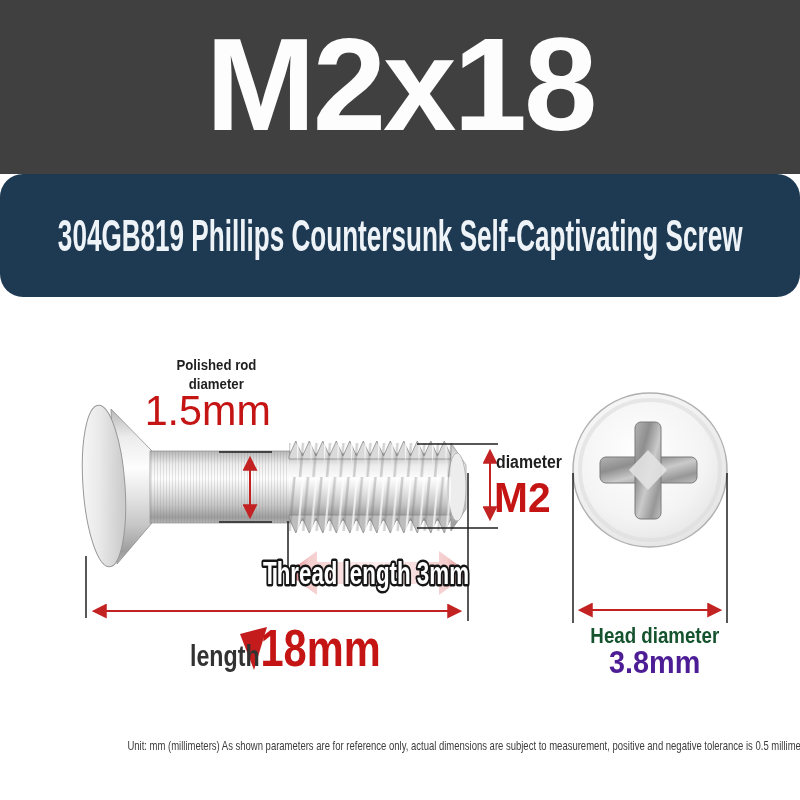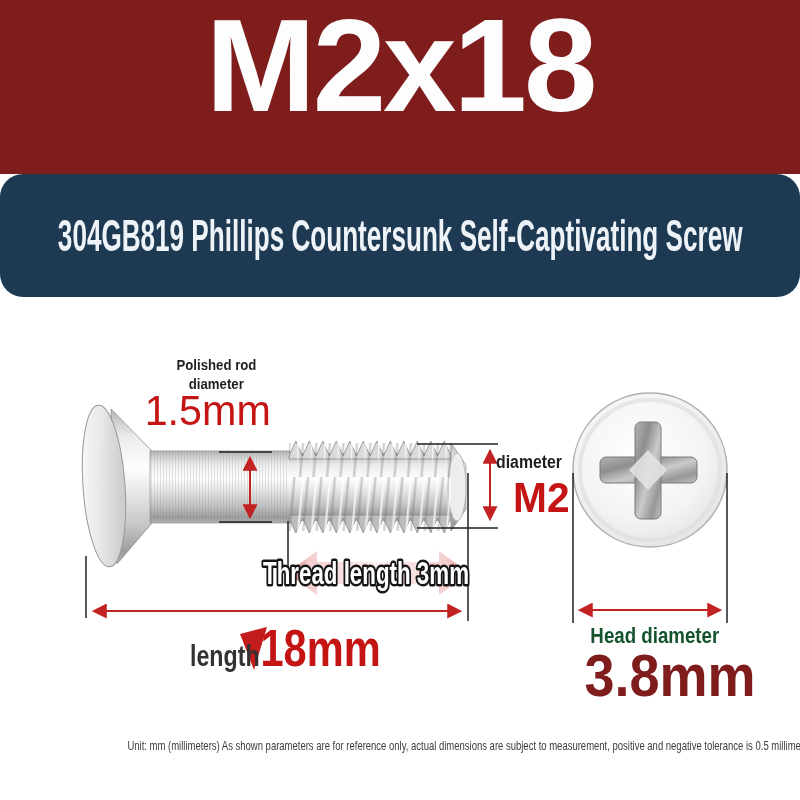--- a/index.html
+++ b/index.html
@@ -9,22 +9,22 @@
     position: relative;
     width: 800px;
     height: 800px;
     background: #ffffff;
     overflow: hidden;
   }
 
   
   .header {
     position: absolute; left: 0; top: 0; width: 800px; height: 174px;
-    background: #7f1d1d;
-    display: flex; align-items: flex-start; justify-content: center;
+    background: #404040;
+    display: flex; align-items: center; justify-content: center;
   }
   .header h1 {
     color: #fdfdfd; font-size: 132px; font-weight: bold;
     letter-spacing: -3px; line-height: 1; padding-bottom: 4px;
   }
   .subheader {
     position: absolute; left: 0; top: 174px; width: 800px; height: 123px;
     background: #1e3a53;
     display: flex; align-items: center; justify-content: center;
     overflow: hidden;
@@ -53,21 +53,21 @@
     left: 128px; top: 389px; width: 160px; text-align: center;
     color: #c41414; font-size: 43px; font-weight: normal; line-height: 1;
   }
   .val-rod .cond { transform: scaleX(0.96); transform-origin: center; }
 
   .lbl-diam {
     left: 496px; top: 452px; color: #1f1f1f; font-size: 18px; font-weight: 600;
   }
   .lbl-diam .cond { transform: scaleX(0.88); transform-origin: left; }
   .val-diam {
-    left: 513px; top: 477px; color: #c41414; font-size: 42px; font-weight: bold;
+    left: 494px; top: 477px; color: #c41414; font-size: 42px; font-weight: bold;
     line-height: 1;
   }
   .val-diam .cond { transform: scaleX(0.97); transform-origin: left; }
 
   .row-length {
     left: 190px; top: 622px; display: flex; align-items: baseline;
     transform: scaleX(0.8); transform-origin: left;
   }
   .row-length .word {
     color: #323232; font-size: 29px; font-weight: 600;
@@ -77,21 +77,21 @@
     line-height: 1;
   }
 
   .lbl-head {
     left: 575px; top: 623px; width: 160px; text-align: center;
     color: #14532d; font-size: 22px; font-weight: 600;
   }
   .lbl-head .cond { transform: scaleX(0.85); transform-origin: center; }
   .val-head {
     left: 575px; top: 646px; width: 160px; text-align: center;
-    color: #7f1d1d; font-size: 60px; font-weight: bold; line-height: 1;
+    color: #4c1d95; font-size: 32px; font-weight: bold; line-height: 1;
   }
   .val-head .cond { transform: scaleX(0.9); transform-origin: center; }
 
   
   .footer {
     position: absolute; left: 0; top: 736px; width: 800px; text-align: center;
   }
   .footer .cond {
     font-size: 13px; color: #3c3c3c;
     transform: scaleX(0.73); transform-origin: center;

